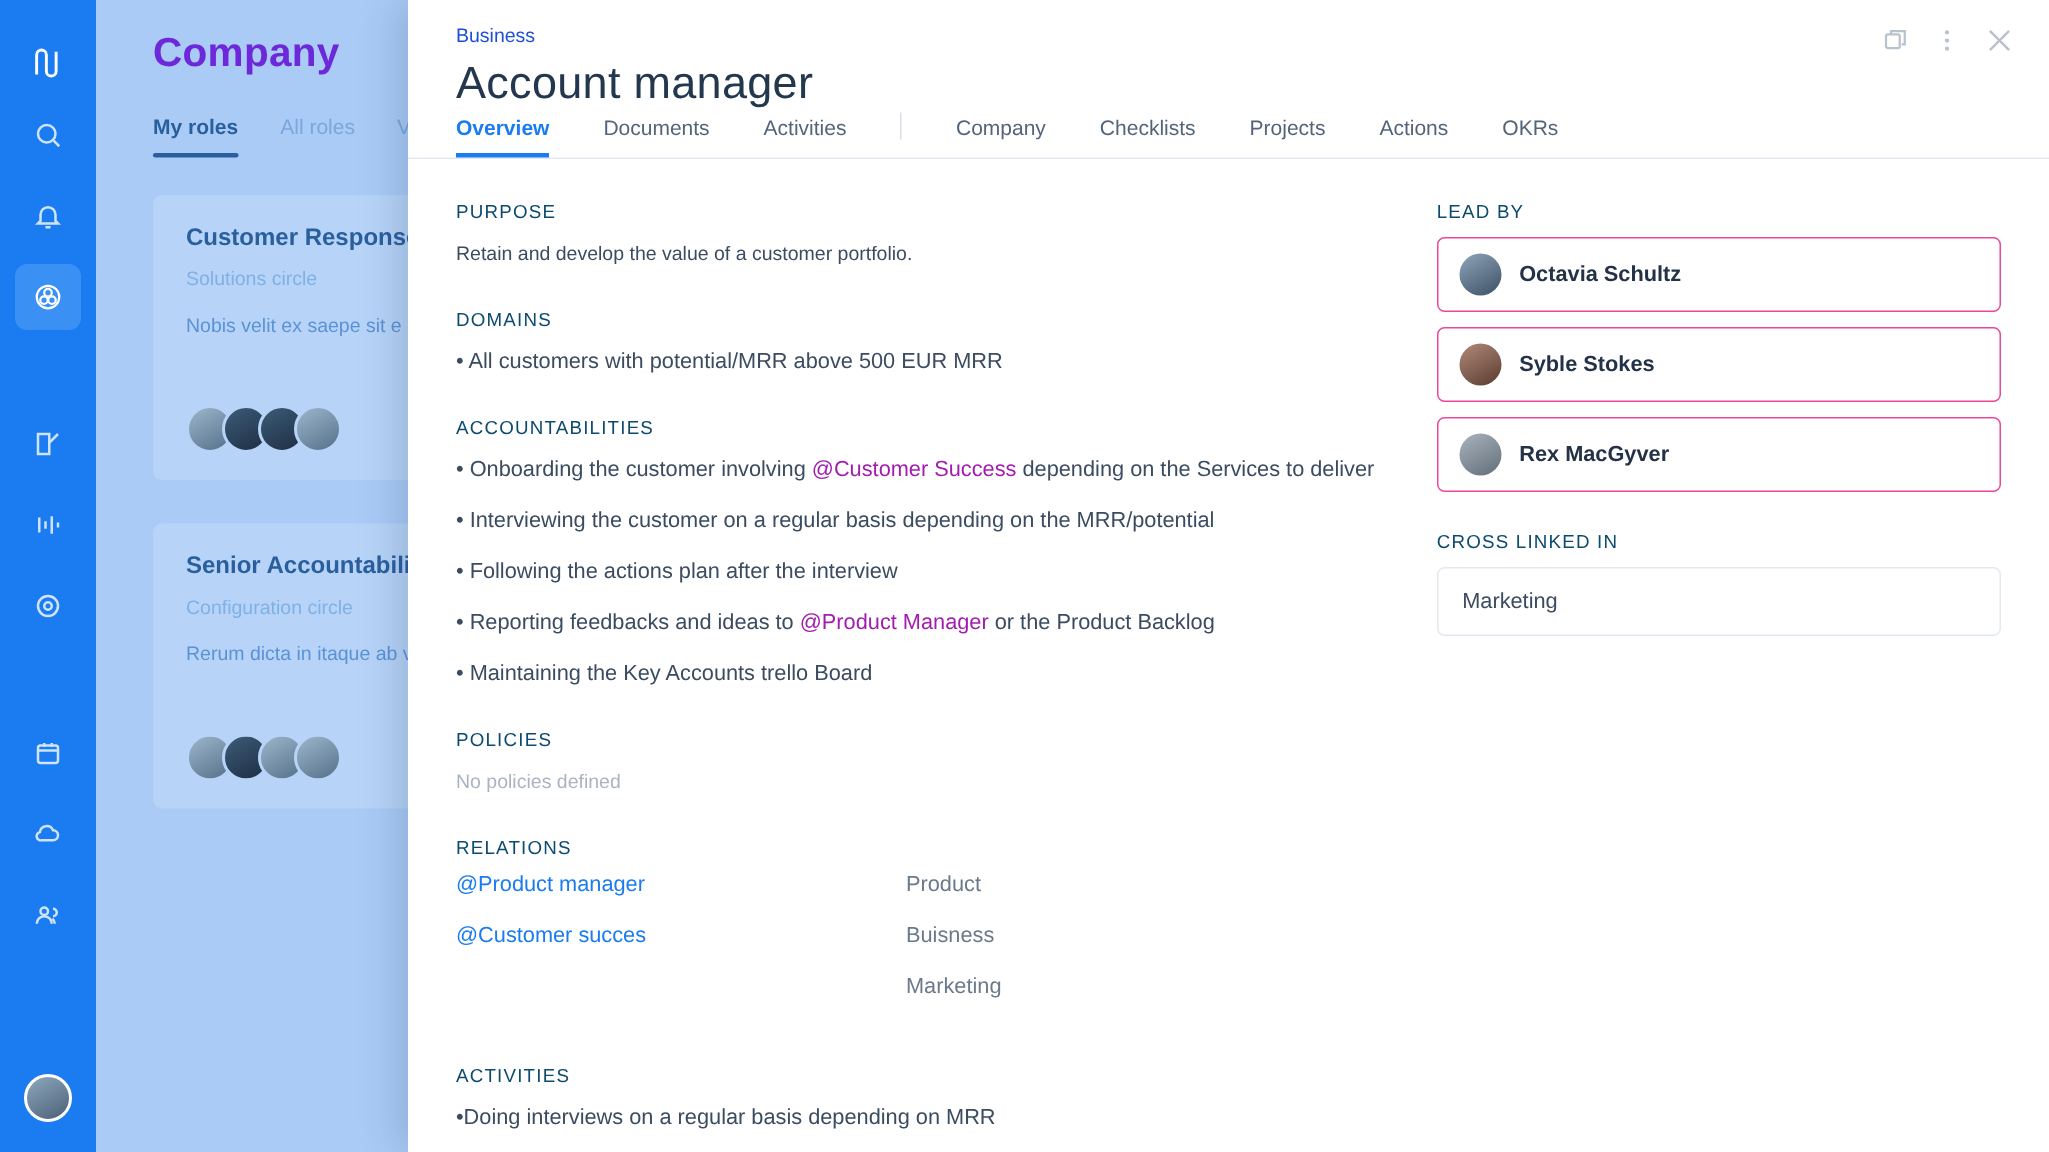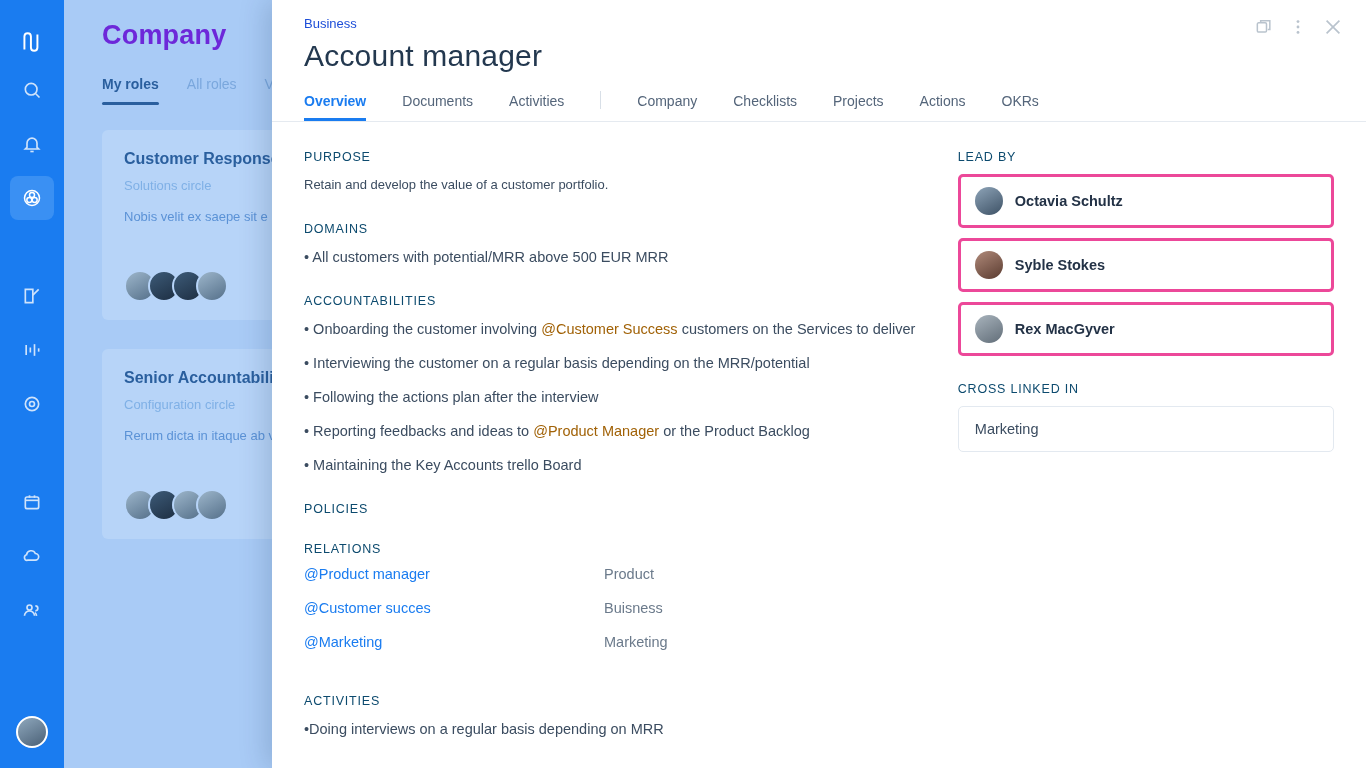--- a/index.html
+++ b/index.html
@@ -81,21 +81,21 @@
   }
   .ov-top { position: relative; padding: 16px 40px 0 32px; }
   .breadcrumb { font-size: 13px; color: #1d4ed8; }
   .ov-title { font-size: 30px; font-weight: normal; color: #23384f; margin-top: 8px; letter-spacing: .2px; }
 
   .ov-actions { position: absolute; right: 22px; top: 16px; display: flex; align-items: center; gap: 14px; }
   .ov-act { color: #b9c3cd; cursor: pointer; display: flex; align-items: center; }
 
   .tabs {
     display: flex; align-items: flex-end; gap: 0;
-    margin-top: 18px; padding: 0 32px;
+    margin-top: 2px; padding: 0 32px;
     border-bottom: 1px solid #e5eaf0;
   }
   .tab {
     font-size: 14px; color: #54657a; padding: 0 0 12px 0; margin-right: 36px;
     cursor: pointer; white-space: nowrap;
   }
   .tab.active { color: #1a7cf0; font-weight: bold; border-bottom: 3px solid #1a7cf0; padding-bottom: 9px; }
   .tab-sep { width: 1px; height: 18px; background: #d8dfe7; margin: 0 36px 12px 0; }
 
   
@@ -103,33 +103,33 @@
   .col-left { width: 620px; }
   .col-right { width: 380px; }
 
   .sec-label {
     font-size: 12.5px; letter-spacing: .8px; color: #0c4a6e;
     text-transform: uppercase; margin-bottom: 10px;
   }
   .sec { margin-bottom: 26px; }
   .body-text { font-size: 13px; color: #3b4c60; line-height: 22px; }
   .bullet { font-size: 14.5px; color: #3b4c60; line-height: 22px; margin-bottom: 12px; }
-  .mention { color: #a16207; }
+  .mention { color: #a21caf; }
   .muted { color: #aab4c0; }
 
   .relations { display: flex; }
   .rel-col-a { width: 300px; }
   .rel-col-b { width: 260px; }
   .rel-row { font-size: 14.5px; margin-bottom: 18px; }
   .rel-link { color: #1a7cf0; }
   .rel-val { color: #6b7a8b; }
 
   .person-card {
     display: flex; align-items: center; gap: 12px;
-    border: 3px solid #ec4899; border-radius: 5px;
+    border: 1px solid #ec4899; border-radius: 5px;
     padding: 10px 14px; margin-bottom: 10px; background: #fff;
   }
   .person-av {
     width: 28px; height: 28px; border-radius: 50%;
     background: linear-gradient(150deg,#8ea4b8,#3d5165);
     flex: 0 0 auto;
   }
   .person-av.b { background: linear-gradient(150deg,#b08a7a,#5a3b30); }
   .person-av.c { background: linear-gradient(150deg,#a9b4bd,#616d78); }
   .person-name { font-size: 14.5px; color: #233246; font-weight: bold; }
@@ -307,41 +307,41 @@
 
         <div class="sec">
           <div class="sec-label">DOMAINS</div>
           <div class="bullet">• All customers with potential/MRR above 500 EUR MRR</div>
         </div>
 
         <div class="sec">
           <div class="sec-label">ACCOUNTABILITIES</div>
 
           <div class="bullet">
-            <span>• Onboarding the customer involving </span><span class="mention">@Customer Success</span><span> customers on the Services to deliver</span>
+            <span>• Onboarding the customer involving </span><span class="mention">@Customer Success</span><span> depending on the Services to deliver</span>
           </div>
           <div class="bullet">• Interviewing the customer on a regular basis depending on the MRR/potential</div>
           <div class="bullet">• Following the actions plan after the interview</div>
           <div class="bullet">
             <span>• Reporting feedbacks and ideas to </span><span class="mention">@Product Manager</span><span> or the Product Backlog</span>
           </div>
           <div class="bullet">• Maintaining the Key Accounts trello Board</div>
         </div>
 
         <div class="sec">
           <div class="sec-label">POLICIES</div>
+          <div class="body-text muted">No policies defined</div>
         </div>
 
         <div class="sec">
           <div class="sec-label">RELATIONS</div>
           <div class="relations">
             <div class="rel-col-a">
               <div class="rel-row rel-link">@Product manager</div>
               <div class="rel-row rel-link">@Customer succes</div>
-              <div class="rel-row rel-link">@Marketing</div>
             </div>
             <div class="rel-col-b">
               <div class="rel-row rel-val">Product</div>
               <div class="rel-row rel-val">Buisness</div>
               <div class="rel-row rel-val">Marketing</div>
             </div>
           </div>
         </div>
 
         <div class="sec">

